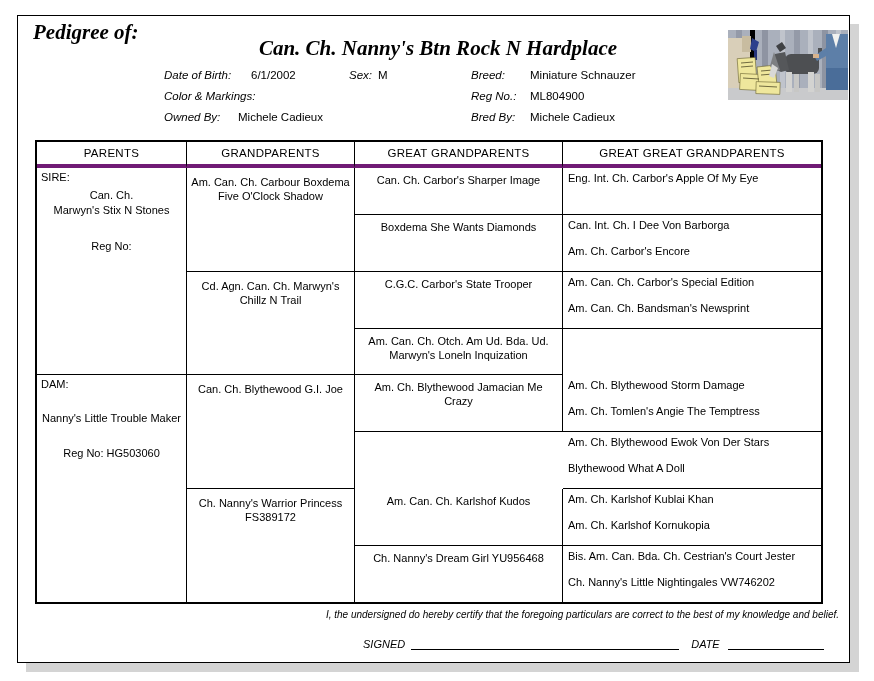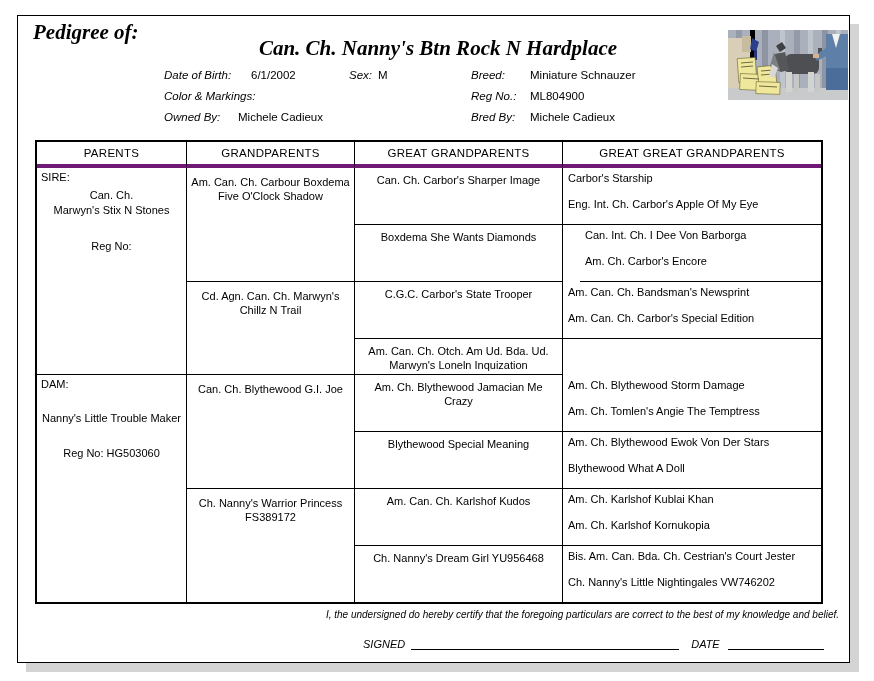--- a/index.html
+++ b/index.html
@@ -150,35 +150,33 @@
     <div class="gcell vline hline" style="grid-column:2;grid-row:2/4;">Am. Can. Ch. Carbour Boxdema Five O'Clock Shadow</div>
     <div class="gcell vline hline" style="grid-column:2;grid-row:4/6;">Cd. Agn. Can. Ch. Marwyn's Chillz N Trail</div>
     <div class="gcell vline hline" style="grid-column:2;grid-row:6/8;">Can. Ch. Blythewood G.I. Joe</div>
     <div class="gcell vline" style="grid-column:2;grid-row:8/10;">Ch. Nanny's Warrior Princess FS389172</div>
 
     <div class="ggcell vline hline" style="grid-column:3;grid-row:2;">Can. Ch. Carbor's Sharper Image</div>
     <div class="ggcell vline hline" style="grid-column:3;grid-row:3;">Boxdema She Wants Diamonds</div>
     <div class="ggcell vline hline" style="grid-column:3;grid-row:4;">C.G.C. Carbor's State Trooper</div>
     <div class="ggcell vline hline" style="grid-column:3;grid-row:5;">Am. Can. Ch. Otch. Am Ud. Bda. Ud. Marwyn's Loneln Inquization</div>
     <div class="ggcell vline hline" style="grid-column:3;grid-row:6;">Am. Ch. Blythewood Jamacian Me Crazy</div>
-    <div class="ggcell vline hline" style="grid-column:3;grid-row:7;">Blythewood Special Meaning</div>
     <div class="ggcell vline hline" style="grid-column:3;grid-row:8;">Am. Can. Ch. Karlshof Kudos</div>
     <div class="ggcell vline" style="grid-column:3;grid-row:9;">Ch. Nanny's Dream Girl YU956468</div>
 
     <div class="gggcell hline" style="grid-column:4;grid-row:2;">
-      <div class="ln">Carbor's Starship</div>
       <div class="ln">Eng. Int. Ch. Carbor's Apple Of My Eye</div>
     </div>
-    <div class="gggcell hline" style="grid-column:4;grid-row:3;margin-left:17px;">
+    <div class="gggcell hline" style="grid-column:4;grid-row:3;">
       <div class="ln">Can. Int. Ch. I Dee Von Barborga</div>
       <div class="ln">Am. Ch. Carbor's Encore</div>
     </div>
     <div class="gggcell hline" style="grid-column:4;grid-row:4;">
+      <div class="ln">Am. Can. Ch. Carbor's Special Edition</div>
       <div class="ln">Am. Can. Ch. Bandsman's Newsprint</div>
-      <div class="ln">Am. Can. Ch. Carbor's Special Edition</div>
     </div>
     <div class="gggcell hline" style="grid-column:4;grid-row:6;">
       <div class="ln">Am. Ch. Blythewood Storm Damage</div>
       <div class="ln">Am. Ch. Tomlen's Angie The Temptress</div>
     </div>
     <div class="gggcell hline" style="grid-column:4;grid-row:7;">
       <div class="ln">Am. Ch. Blythewood Ewok Von Der Stars</div>
       <div class="ln">Blythewood What A Doll</div>
     </div>
     <div class="gggcell hline" style="grid-column:4;grid-row:8;">

